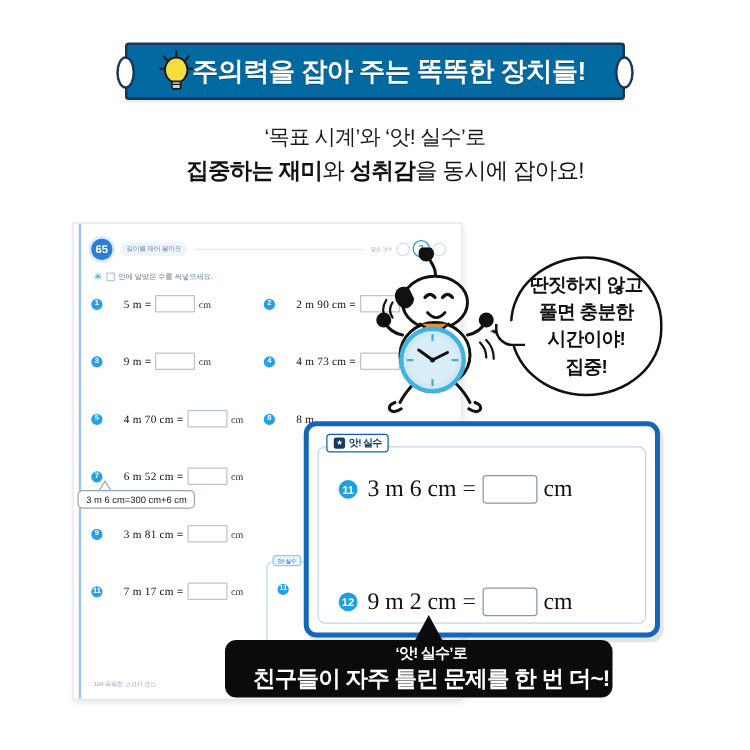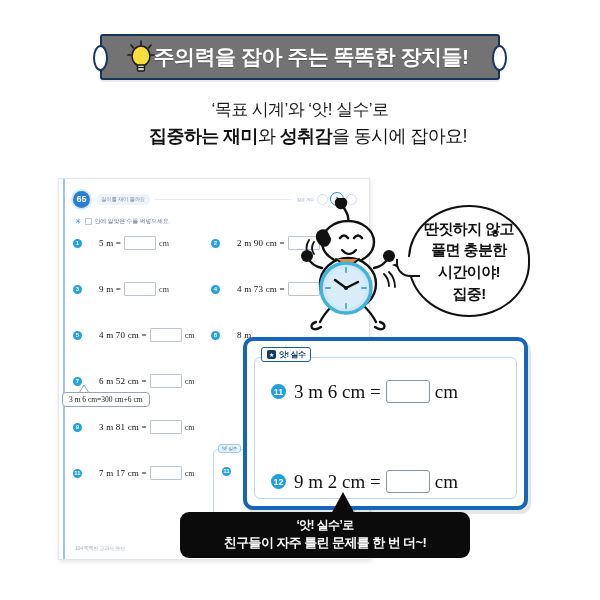--- a/index.html
+++ b/index.html
@@ -11,21 +11,21 @@
     -webkit-font-smoothing:antialiased;
   }
   .stage{position:absolute;inset:0;}
 
   
   .ribbon-wrap{
     position:absolute;left:100px;top:34px;width:400px;height:46px;
   }
   .ribbon{
     position:absolute;left:0;top:0;width:400px;height:46px;
-    background:#737373;border:2px solid #17365d;box-sizing:border-box;
+    background:#0369a1;border:2px solid #17365d;box-sizing:border-box;
     border-radius:3px;
     display:flex;align-items:center;
     box-shadow:0 2px 0 rgba(0,0,0,0.08);
   }
   .ribbon:before,.ribbon:after{
     content:"";position:absolute;top:9px;width:15px;height:26px;
     background:#ffffff;border:2px solid #17365d;border-radius:50%;
     box-sizing:border-box;
   }
   .ribbon:before{left:-9px;}
@@ -190,36 +190,37 @@
     font-size:9px;font-weight:bold;font-family:"Liberation Sans",sans-serif;
     display:flex;align-items:center;justify-content:center;margin-right:8px;
   }
   .c-box{
     display:inline-block;width:42px;height:21px;border:1.5px solid #8a97a4;
     border-radius:3px;background:#fff;margin:0 5px;
   }
   .hint{
     position:absolute;left:62px;top:392px;
     border:1px solid #9aa6b2;border-radius:4px;background:#fff;
-    font-size:7.5px;font-family:Liberation Serif, serif;color:#222;
+    font-size:7.5px;font-family:Liberation Sans, sans-serif;color:#222;
     padding:2px 6px;white-space:nowrap;
   }
   .hint-stem{
     position:absolute;left:78px;top:384px;width:12px;height:9px;
   }
 
   
   .caption{
     position:absolute;left:180px;top:512px;width:290px;height:46px;
     background:#0b0b0b;border-radius:9px;color:#fff;text-align:center;
     display:flex;flex-direction:column;align-items:center;justify-content:center;
     letter-spacing:-0.6px;
+    padding-left:20px;
   }
   .cap1{font-size:12px;font-weight:bold;line-height:1.3;}
-  .cap2{font-size:13px;font-weight:bold;line-height:1.35;}
+  .cap2{font-size:18px;font-weight:bold;line-height:1.35;}
   .cap-arrow{
     position:absolute;left:330px;top:492px;width:0;height:0;
     border-left:13px solid transparent;border-right:13px solid transparent;
     border-bottom:24px solid #0b0b0b;
   }
 </style>
 </head>
 <body>
 
 <div class="stage">

